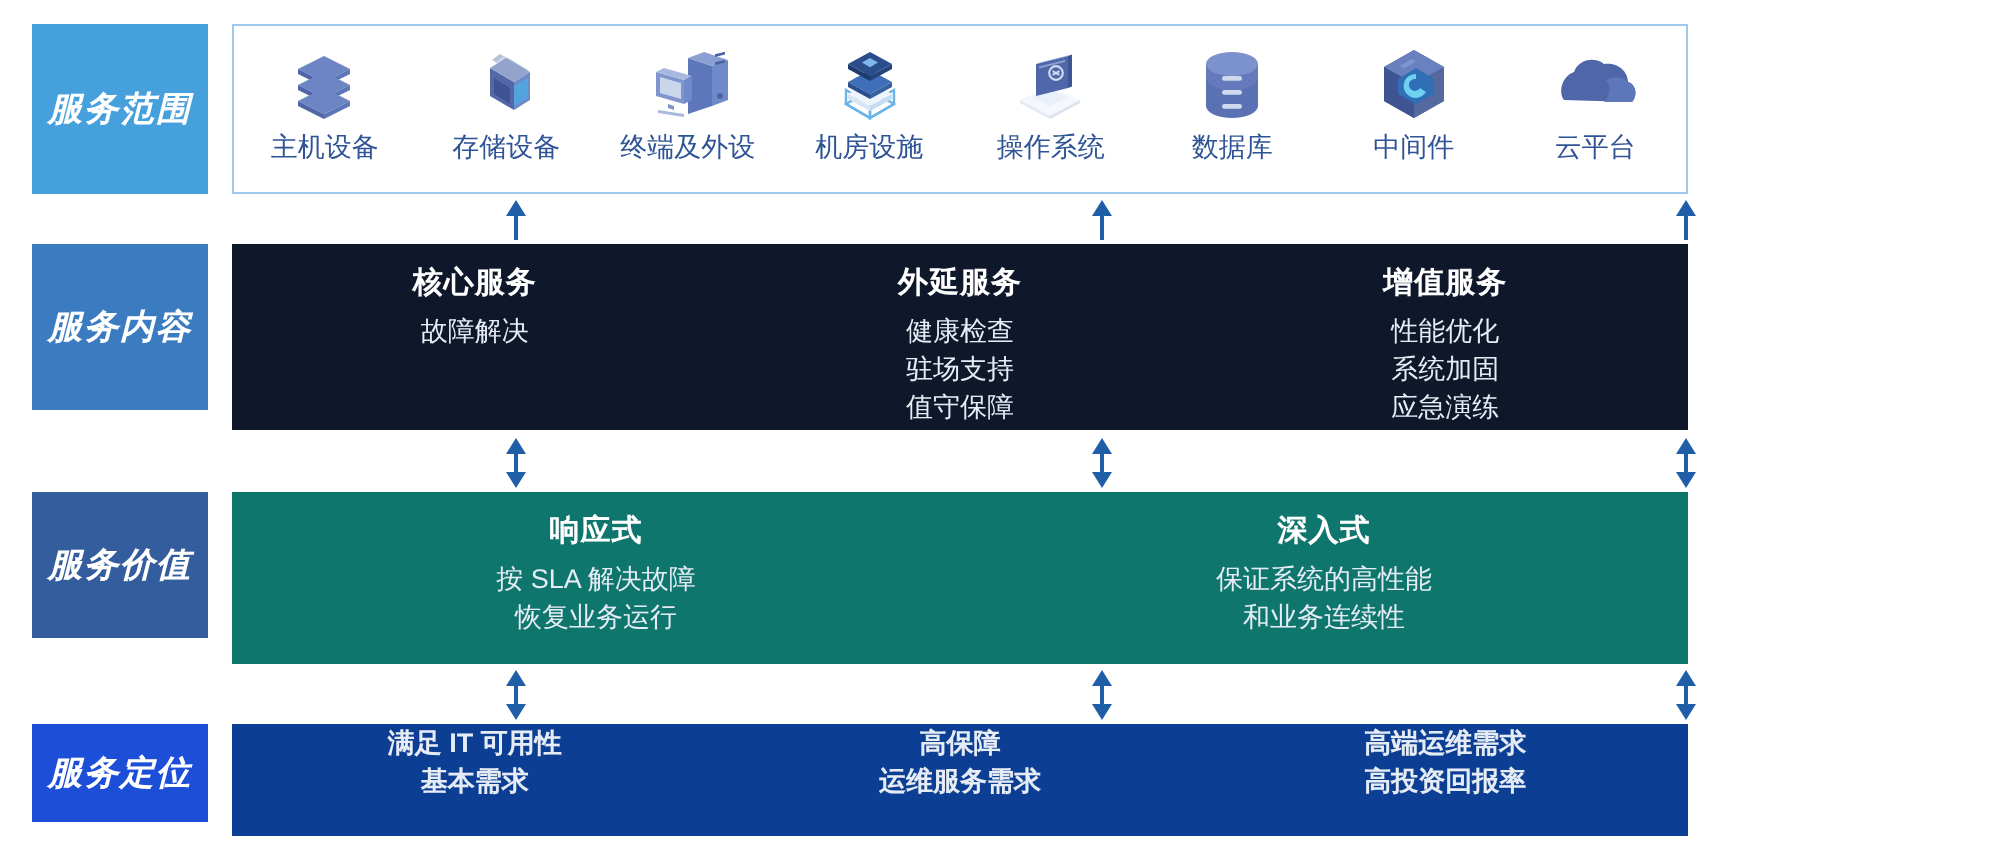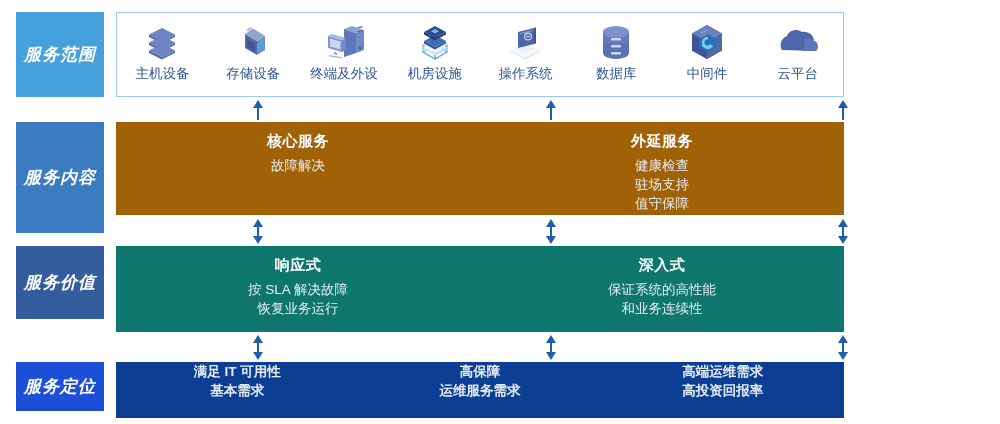--- a/index.html
+++ b/index.html
@@ -80,24 +80,24 @@
   }
   .scope-label {
     font-size: 13.5px;
     color: #2f5496;
     margin-top: 1px;
     white-space: nowrap;
   }
 
   
   #row-content { top: 122px; height: 93px; }
-  #row-content .row-label { top: 0; height: 111px; background: #3b7cc0; }
+  #row-content .row-label { top: 0; height: 83px; background: #3b7cc0; }
   #row-content .row-body {
     top: 0; height: 93px;
-    background: #a16207;
+    background: #0f172a;
     display: flex;
   }
 
   
   #row-value { top: 246px; height: 86px; }
   #row-value .row-label { top: 0; height: 73px; background: #345d9d; }
   #row-value .row-body {
     top: 0; height: 86px;
     background: #0f766e;
     display: flex;
@@ -338,20 +338,26 @@
         <div class="cell-line">故障解决</div>
       </div>
 
       <div class="cell">
         <div class="cell-title">外延服务</div>
         <div class="cell-line">健康检查</div>
         <div class="cell-line">驻场支持</div>
         <div class="cell-line">值守保障</div>
       </div>
 
+      <div class="cell">
+        <div class="cell-title">增值服务</div>
+        <div class="cell-line">性能优化</div>
+        <div class="cell-line">系统加固</div>
+        <div class="cell-line">应急演练</div>
+      </div>
 
     </div>
   </div>
 
   <div class="arrow" style="left:251px; top:219px;">
     <svg width="14" height="25" viewBox="0 0 14 25">
       <line x1="7" y1="6" x2="7" y2="19" stroke="#1f5fa8" stroke-width="2"></line>
       <polygon points="7,0 12,8 2,8" fill="#1f5fa8"></polygon>
       <polygon points="7,25 12,17 2,17" fill="#1f5fa8"></polygon>
     </svg>

